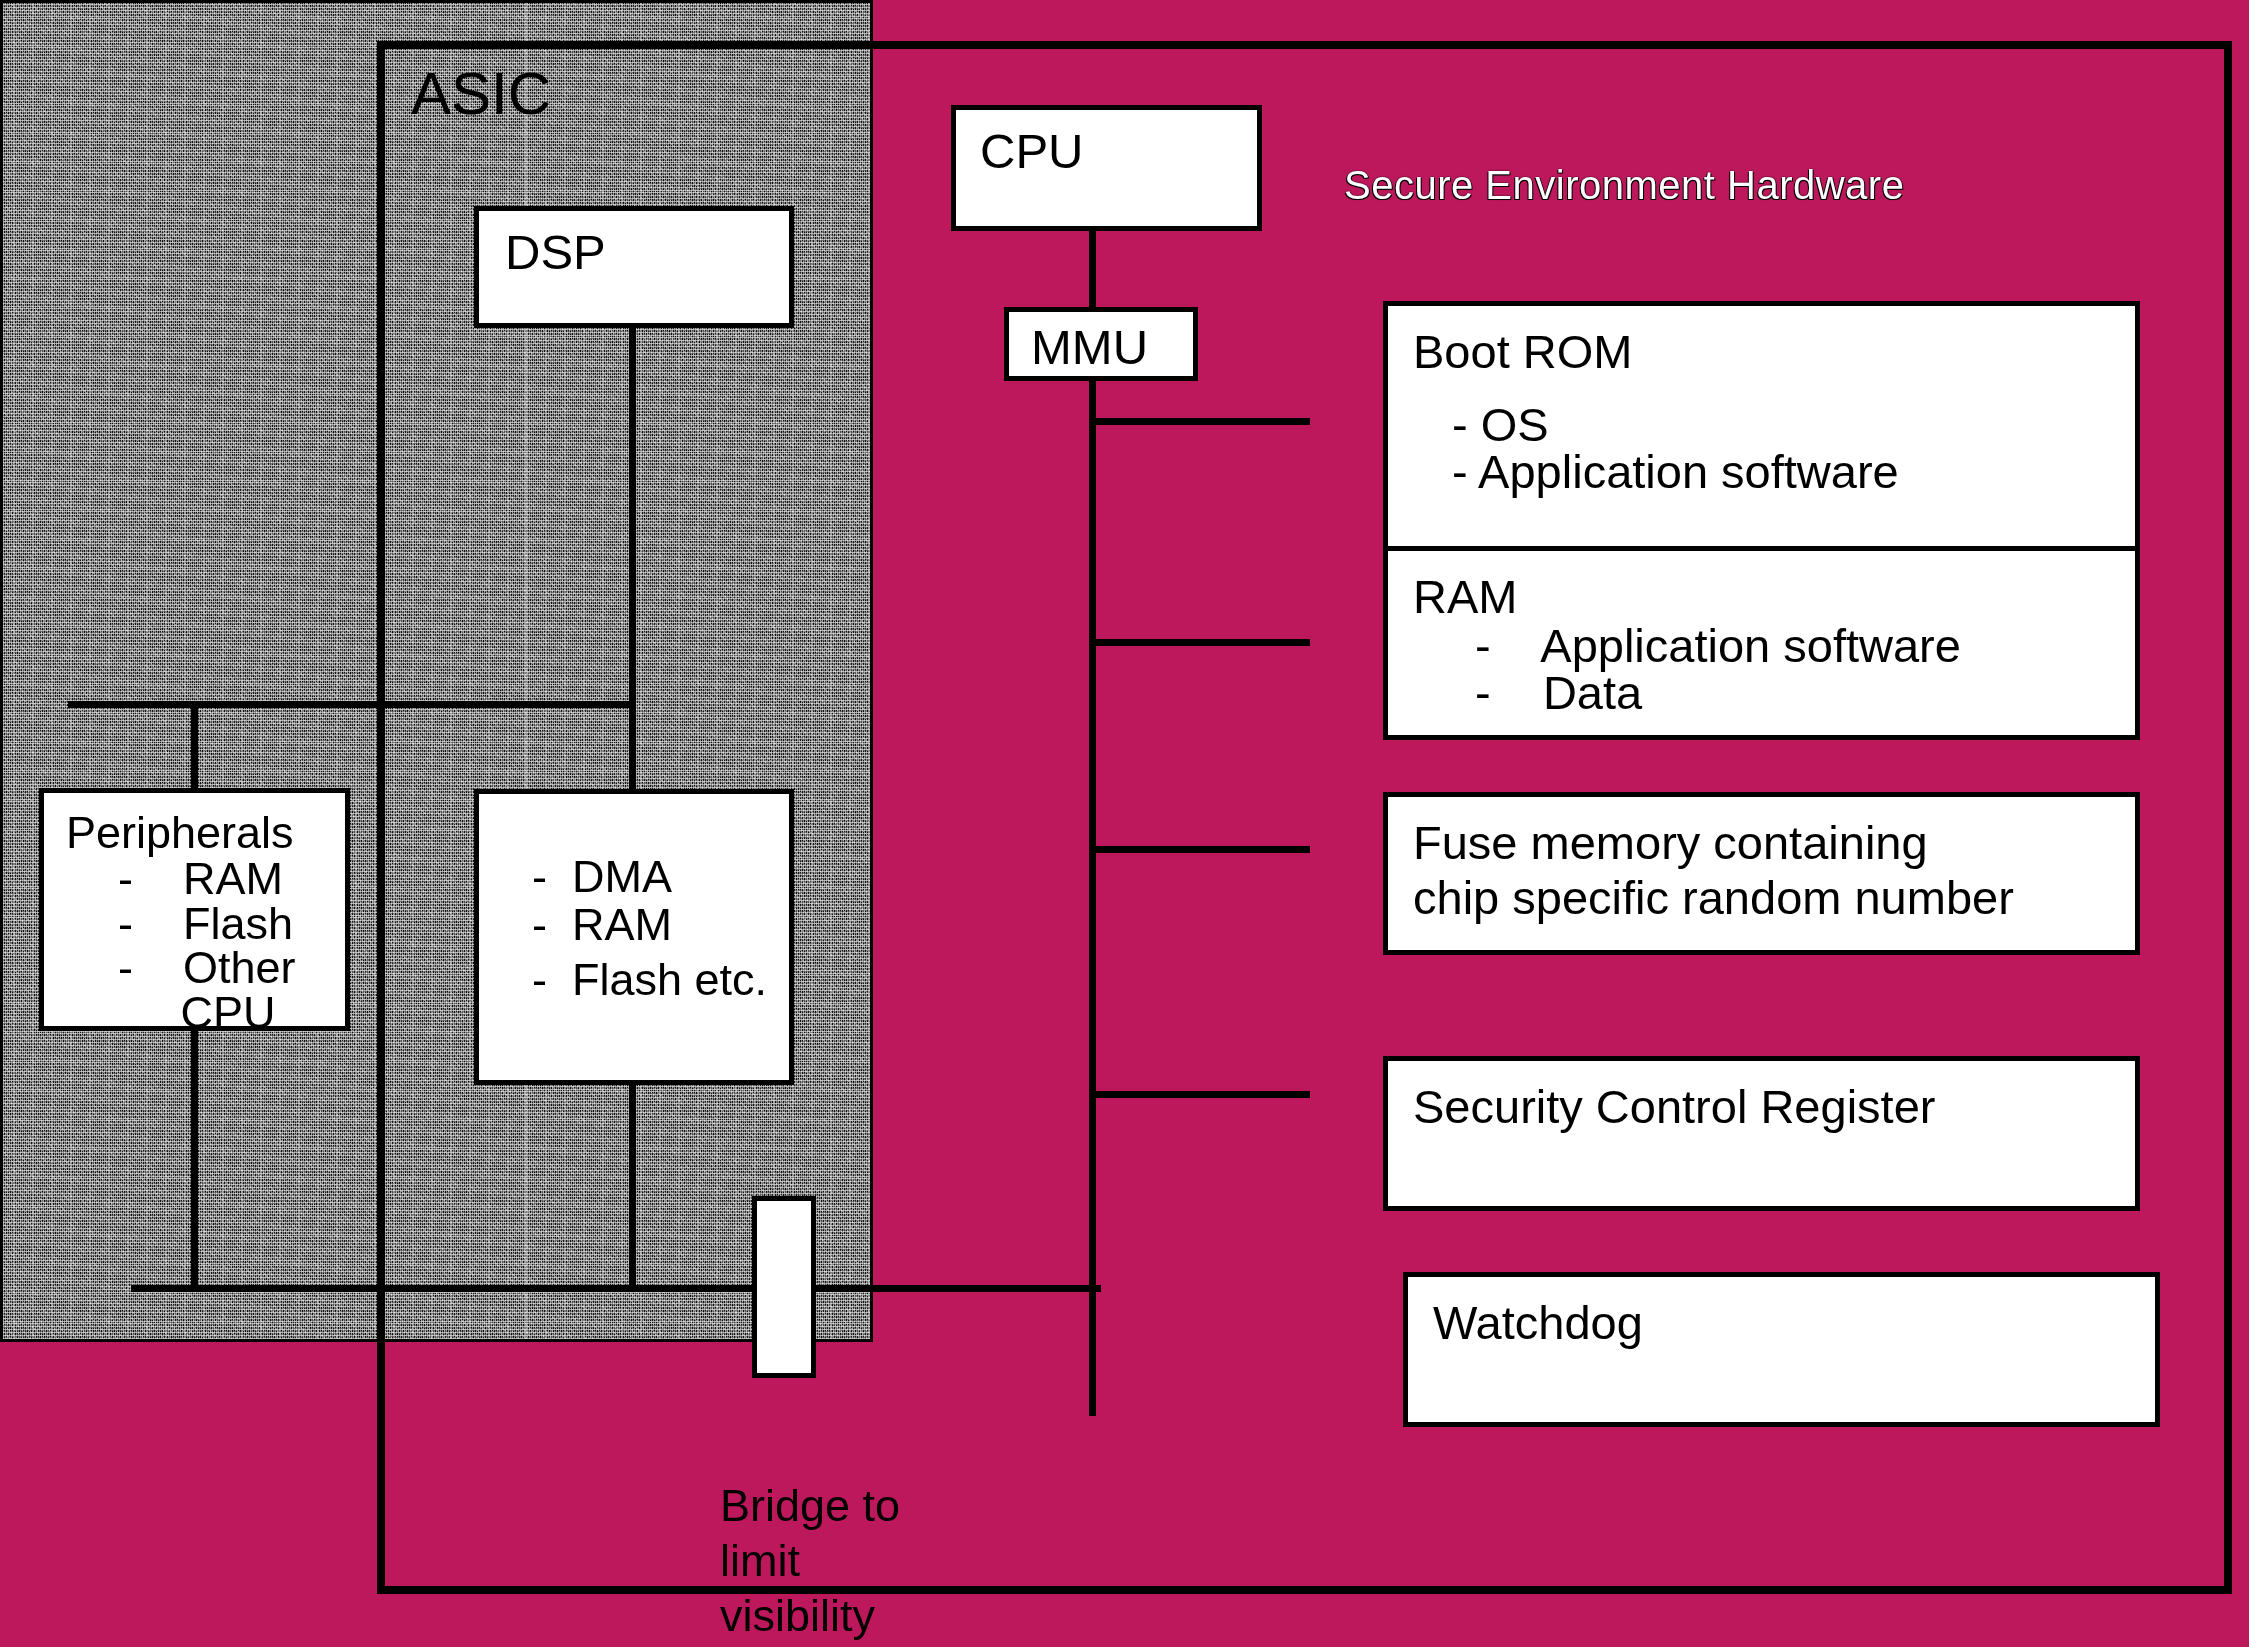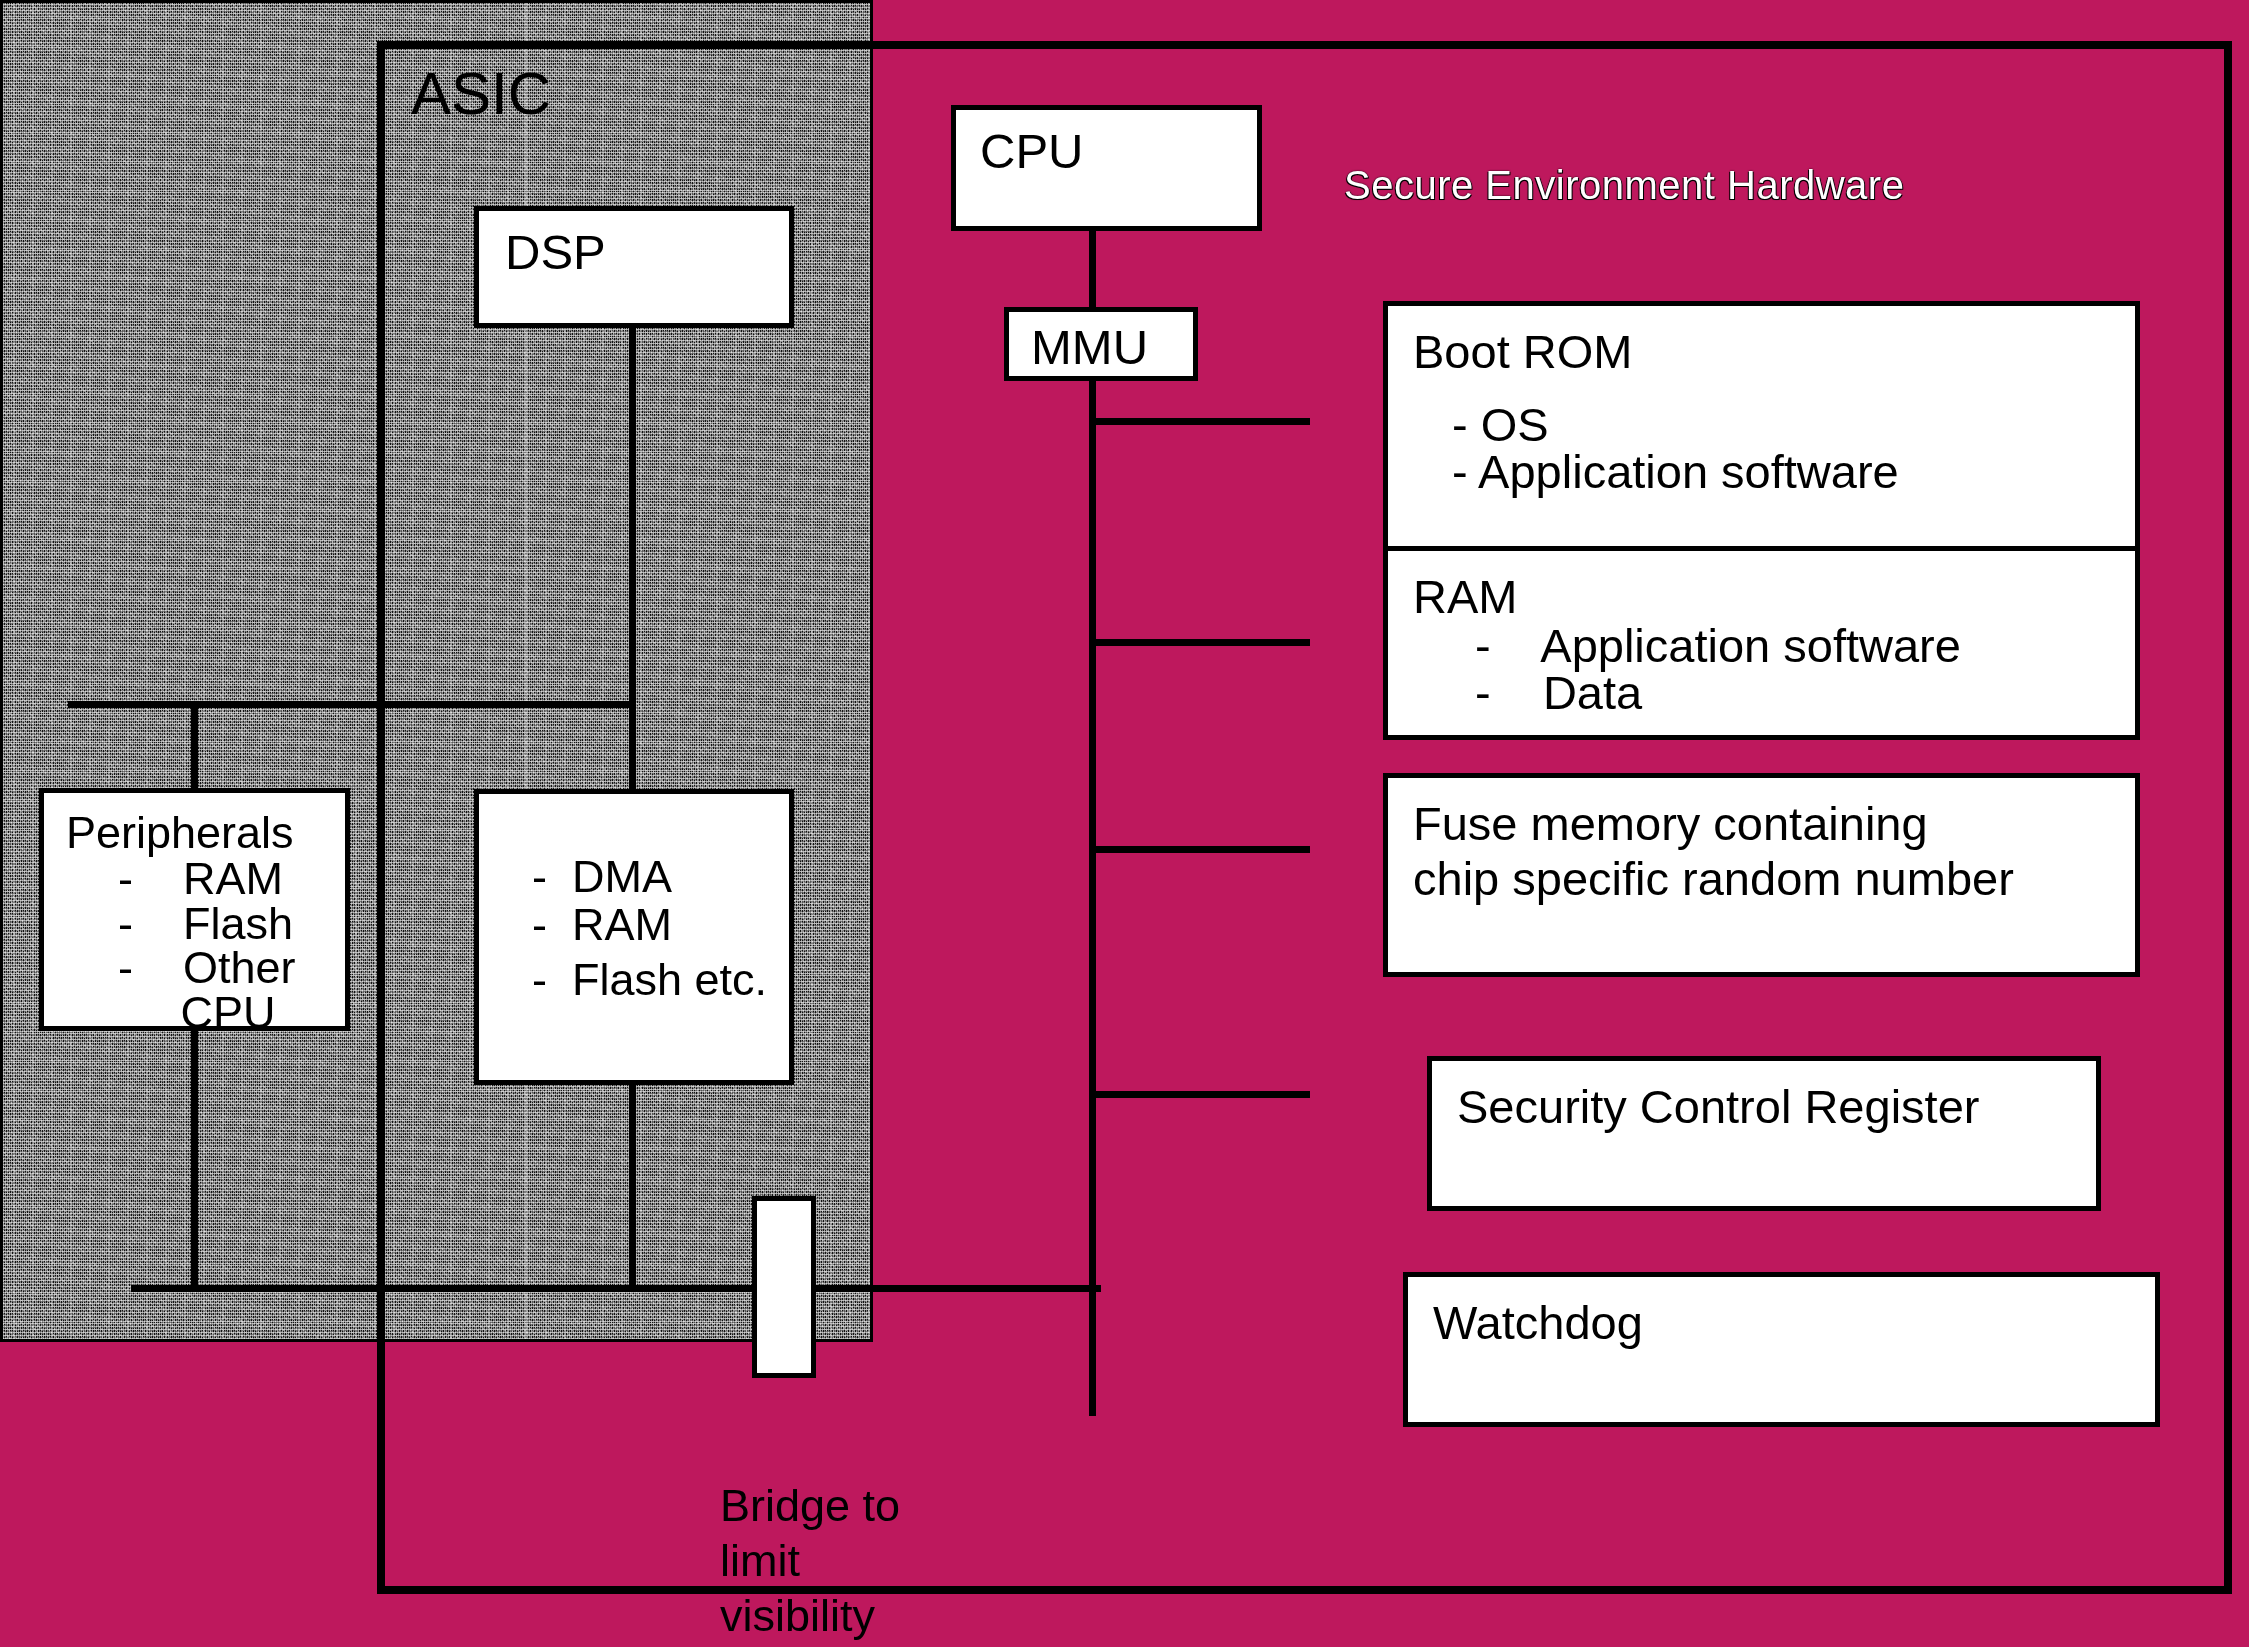--- a/index.html
+++ b/index.html
@@ -107,26 +107,26 @@
     <div class="inner-list" style="left:64px;top:92px;">- OS</div>
     <div class="inner-list" style="left:64px;top:139px;">- Application software</div>
   </div>
 
   <div class="inner-box" style="left:1383px;top:546px;width:757px;height:194px;">
     <div class="inner-title">RAM</div>
     <div class="inner-list" style="left:87px;top:68px;">-    Application software</div>
     <div class="inner-list" style="left:87px;top:115px;">-    Data</div>
   </div>
 
-  <div class="inner-box" style="left:1383px;top:773px;width:757px;height:204px;">
+  <div class="inner-box" style="left:1383px;top:792px;width:757px;height:163px;">
     <div class="inner-title" style="line-height:1.18;">Fuse memory containing
 chip specific random number</div>
   </div>
 
-  <div class="inner-box" style="left:1383px;top:1056px;width:674px;height:155px;margin-left:44px;">
+  <div class="inner-box" style="left:1383px;top:1056px;width:757px;height:155px;">
     <div class="inner-title">Security Control Register</div>
   </div>
 
   <div class="inner-box" style="left:1383px;top:1272px;width:757px;height:155px;margin-left:20px;">
     <div class="inner-title">Watchdog</div>
   </div>
 
 </div>
 
 

